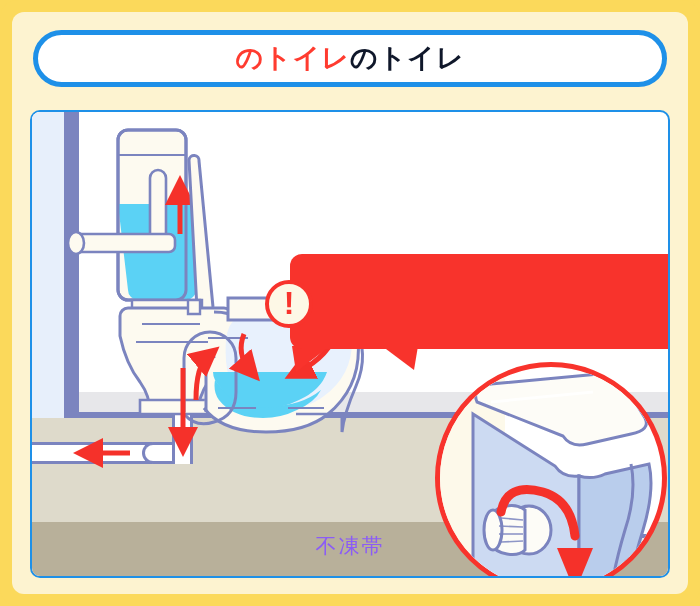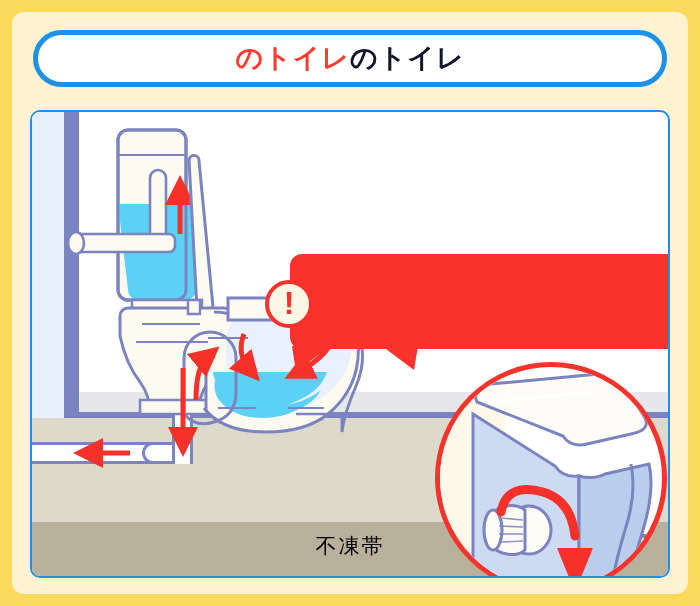--- a/index.html
+++ b/index.html
@@ -110,21 +110,21 @@
     position: absolute;
     left: 0; top: 410px;
     width: 636px; height: 54px;
     background: #b8b09a;
   }
   .soil-label {
     position: absolute;
     left: 0; top: 420px;
     width: 636px;
     text-align: center;
-    color: #000000;
+    color: #8b5cf6;
     font-size: 21px;
     letter-spacing: 2px;
   }
 
   
   .pipe {
     position: absolute;
     background: #ffffff;
     border: 3px solid #7b84bf;
     box-sizing: border-box;

